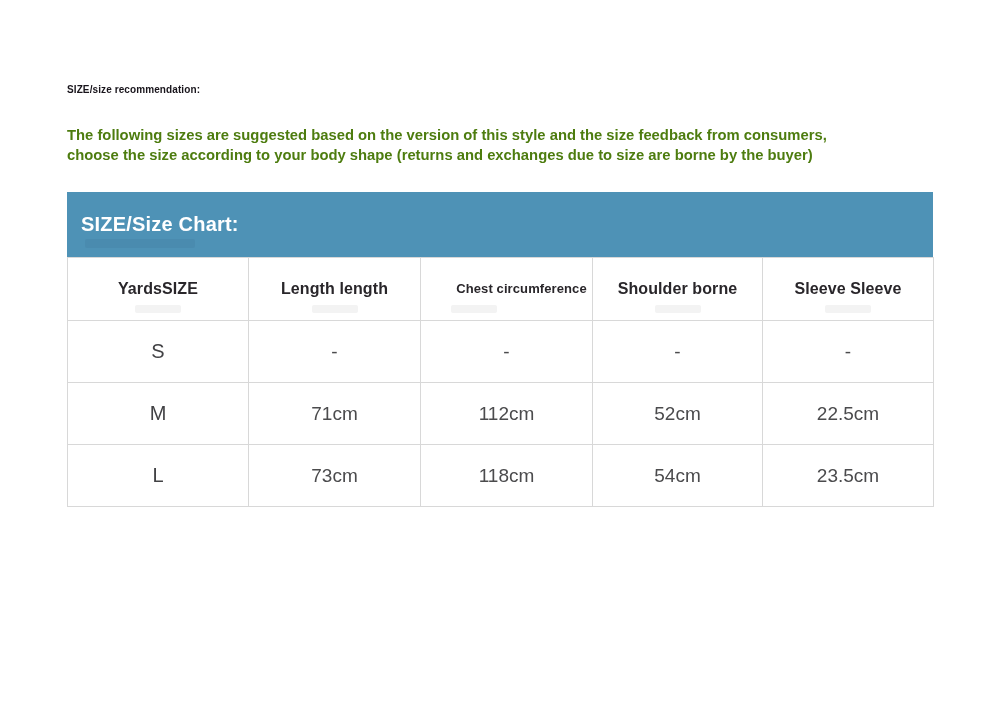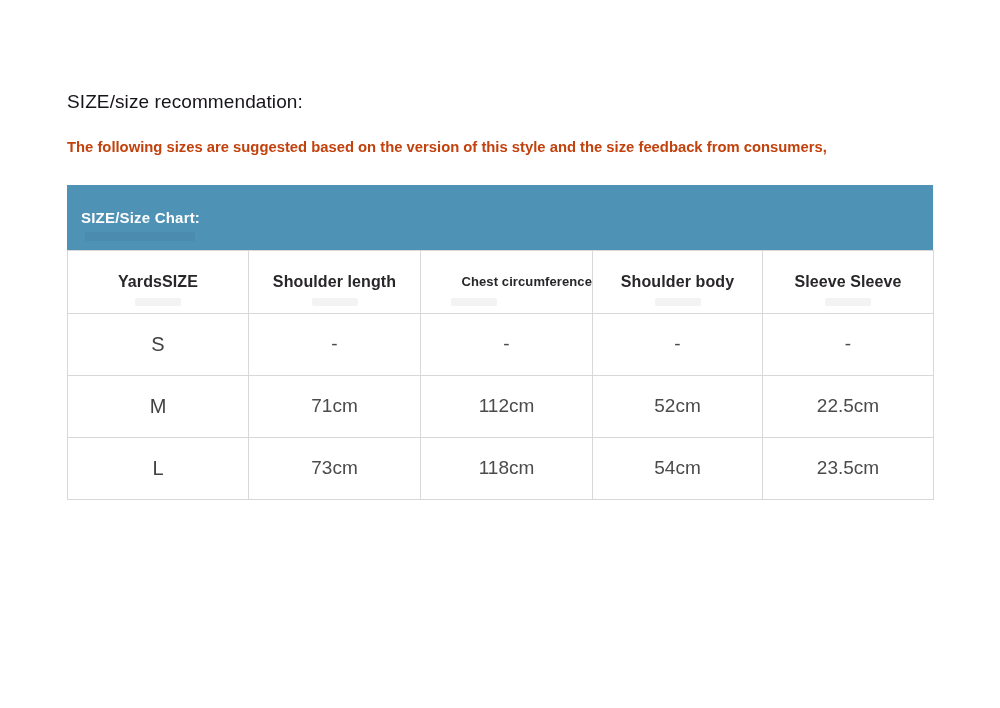--- a/index.html
+++ b/index.html
@@ -11,49 +11,49 @@
     position: relative;
     overflow: hidden;
   }
   .page {
     position: absolute;
     left: 67px;
     top: 76px;
     width: 866px;
   }
   .heading {
-    font-size: 19px;
+    font-size: 10px;
     line-height: 20px;
-    font-weight: 400;
+    font-weight: 700;
     color: #18141b;
-    margin: 16px 0 26px 0;
+    margin: 4px 0 26px 0;
     letter-spacing: 0.1px;
   }
   .intro {
     margin: 0 0 27px 0;
   }
   .intro-line {
     font-size: 14.8px;
     font-weight: 700;
-    color: #c2410c;
+    color: #4d7c0f;
     line-height: 19.6px;
     white-space: nowrap;
   }
   .chart-bar {
     position: relative;
     height: 65px;
     background: #4e92b6;
     display: flex;
     align-items: center;
     padding-left: 14px;
     box-sizing: border-box;
   }
   .chart-bar .bar-title {
     color: #ffffff;
-    font-size: 15px;
+    font-size: 20px;
     font-weight: 700;
     letter-spacing: 0.2px;
   }
   .chart-bar::after {
     content: "";
     position: absolute;
     left: 18px;
     bottom: 9px;
     width: 110px;
     height: 9px;
@@ -87,21 +87,21 @@
     left: 50%;
     transform: translateX(-50%);
     bottom: 7px;
     width: 46px;
     height: 8px;
     background: rgba(140, 140, 140, 0.10);
     border-radius: 2px;
   }
   .size-table th.th-chest {
     font-size: 13px;
-    text-align: right;
+    text-align: center;
     padding-left: 30px;
     line-height: 16px;
   }
   .size-table th.th-chest::after {
     left: 30px;
     transform: none;
   }
   .size-table td {
     font-size: 19px;
     color: #4b4b4d;
@@ -114,41 +114,42 @@
 </style>
 </head>
 <body>
 
 <div class="page">
 
   <h1 class="heading">SIZE/size recommendation:</h1>
 
   <div class="intro">
     <div class="intro-line">The following sizes are suggested based on the version of this style and the size feedback from consumers,</div>
+    <div class="intro-line">choose the size according to your body shape (returns and exchanges due to size are borne by the buyer)</div>
   </div>
 
   <div class="chart">
     <div class="chart-bar">
       <span class="bar-title">SIZE/Size Chart:</span>
     </div>
 
     <table class="size-table">
       <colgroup>
         <col style="width:181px">
         <col style="width:172px">
         <col style="width:172px">
         <col style="width:170px">
         <col style="width:171px">
       </colgroup>
       <thead>
         <tr>
           <th>YardsSIZE</th>
-          <th>Shoulder length</th>
+          <th>Length length</th>
           <th class="th-chest">Chest circumference</th>
-          <th>Shoulder body</th>
+          <th>Shoulder borne</th>
           <th>Sleeve Sleeve</th>
         </tr>
       </thead>
       <tbody>
         <tr>
           <td class="td-size">S</td>
           <td>-</td>
           <td>-</td>
           <td>-</td>
           <td>-</td>

